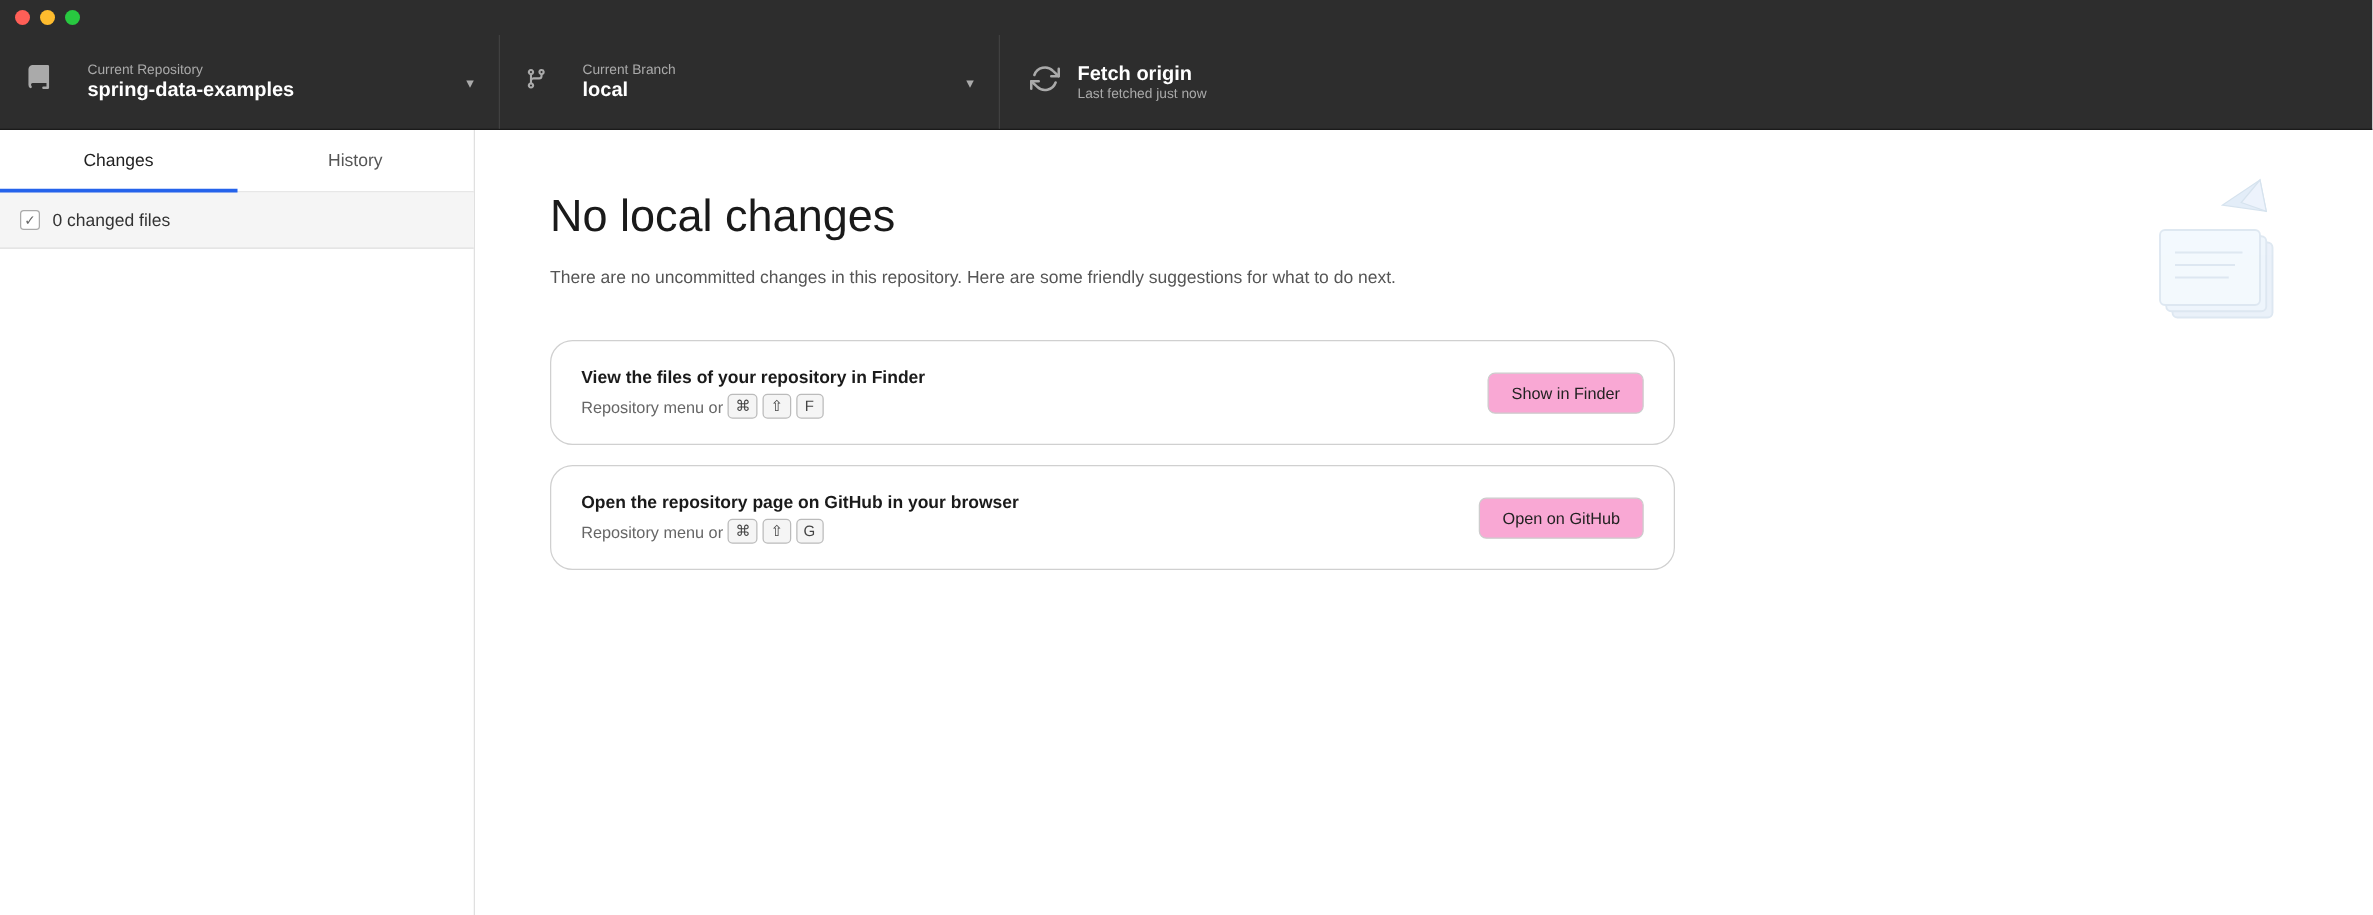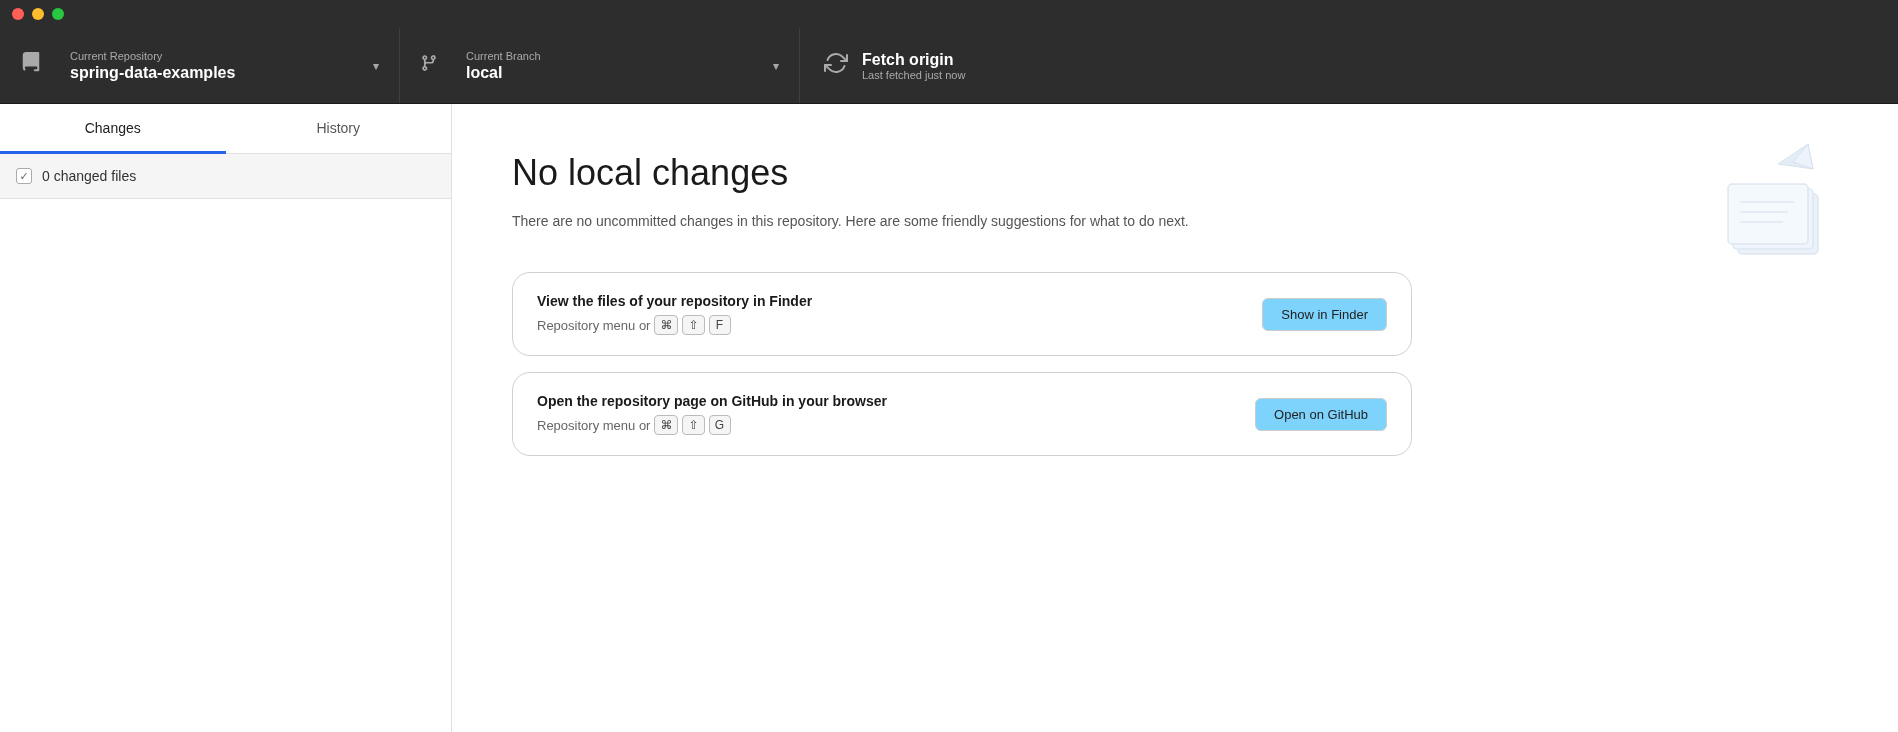--- a/index.html
+++ b/index.html
@@ -82,21 +82,21 @@
     }
 
     
     .main-layout {
       display: flex;
       height: calc(732px - 28px - 76px);
     }
 
     
     .sidebar {
-      width: 452px;
+      width: 380px;
       background: #fff;
       border-right: 1px solid #e0e0e0;
       flex-shrink: 0;
     }
 
     .sidebar-tabs {
       display: flex;
       border-bottom: 1px solid #e0e0e0;
       height: 50px;
     }
@@ -198,21 +198,21 @@
       background: #f5f5f5;
       color: #444;
       min-width: 22px;
       height: 20px;
     }
     .suggestion-button {
       border: 1px solid #ccc;
       border-radius: 6px;
       padding: 8px 18px;
       font-size: 13px;
-      background: #7dd3fc;
+      background: #f9a8d4;
       color: #222;
       cursor: pointer;
       white-space: nowrap;
       flex-shrink: 0;
     }
 
     
     .illustration {
       position: absolute;
       top: 30px;

